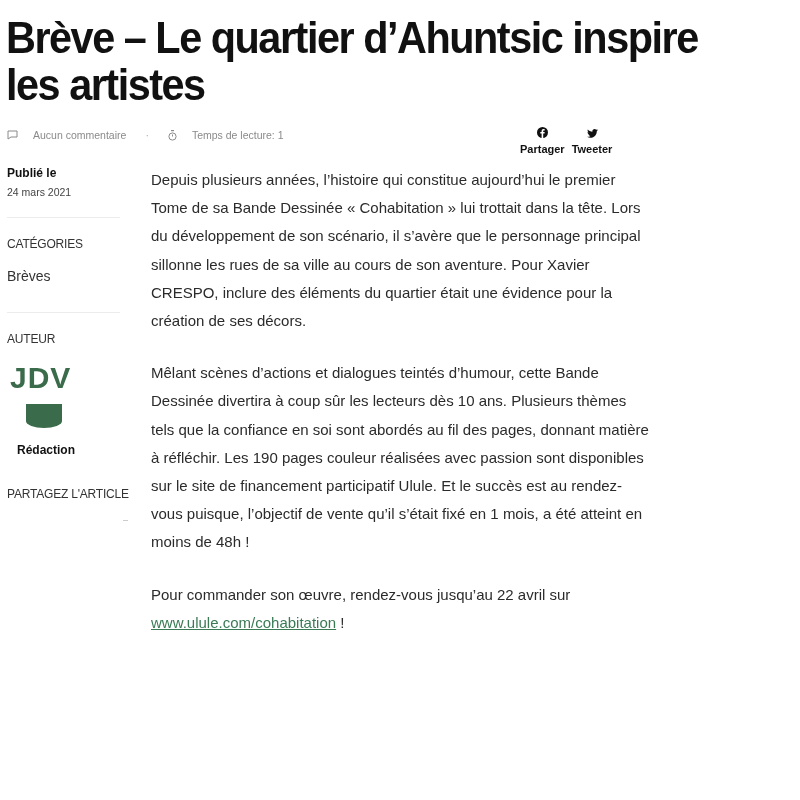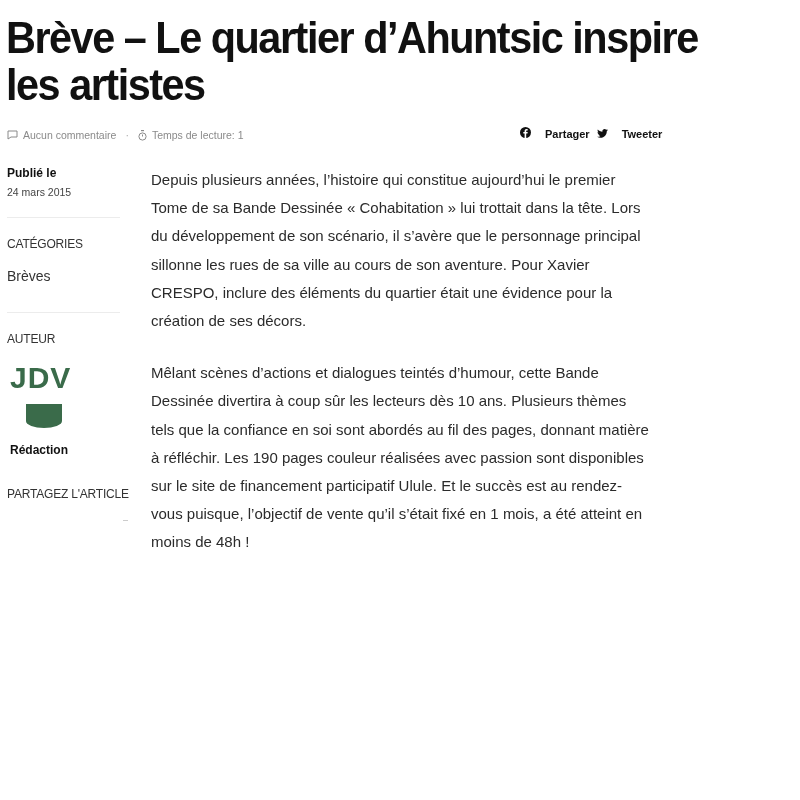--- a/index.html
+++ b/index.html
@@ -11,30 +11,30 @@
   .title {
     position: absolute; left: 6px; top: 14px; width: 800px;
     margin: 0;
     font-family: "Liberation Sans", sans-serif;
     font-weight: 700; font-size: 45px; line-height: 47px;
     letter-spacing: -1.6px; color: #111;
     transform: scaleX(0.92); transform-origin: left top;
   }
   .meta {
     position: absolute; left: 7px; top: 128px; height: 14px;
-    display: flex; align-items: center; gap: 5px;
+    display: flex; align-items: center; gap: 15px;
     font-size: 10.5px; color: #8a8a8a;
   }
   .meta svg { display: block; }
   .meta .sep { margin: 0 4px; color: #aaa; }
   .share {
     position: absolute; left: 520px; top: 127px; display: flex; align-items: center; gap: 5px;
     font-size: 11px; font-weight: 700; color: #111;
   }
-  .share .item { display: flex; align-items: center; gap: 14px; margin-right: 2px; cursor: pointer; }
+  .share .item { display: flex; align-items: center; gap: 3px; margin-right: 2px; cursor: pointer; flex-direction: column; }
 
   .sidebar { position: absolute; left: 7px; top: 166px; width: 113px; }
   .sb-label-bold { font-size: 12px; font-weight: 700; color: #111; }
   .sb-date { font-size: 10.5px; color: #444; margin-top: 6px; }
   .sb-rule { height: 1px; background: #ececec; width: 113px; }
   .sb-caps { font-size: 12px; color: #333; letter-spacing: -0.2px; }
   .sb-text { font-size: 14px; color: #333; }
 
   .logo { position: absolute; left: 10px; top: 363px; width: 72px; height: 70px; }
   .logo-jdv {
@@ -93,33 +93,36 @@
       <svg width="11" height="9" viewBox="0 0 24 20">
           <path d="M24 2.4c-.9.4-1.8.7-2.8.8 1-.6 1.8-1.6 2.2-2.7-1 .6-2 1-3.1 1.2C19.3.7 18 0 16.6 0c-2.7 0-4.9 2.2-4.9 4.9 0 .4 0 .8.1 1.1C7.7 5.8 4.1 3.9 1.7.9c-.4.7-.7 1.6-.7 2.5 0 1.7.9 3.2 2.2 4.1-.8 0-1.6-.2-2.2-.6v.1c0 2.4 1.7 4.4 3.9 4.8-.4.1-.8.2-1.3.2-.3 0-.6 0-.9-.1.6 2 2.4 3.4 4.6 3.4-1.7 1.3-3.8 2.1-6.1 2.1-.4 0-.8 0-1.2-.1C2.2 18.8 4.8 19.6 7.5 19.6c9.1 0 14-7.5 14-14v-.6c1-.7 1.8-1.6 2.5-2.6z" fill="#111"></path>
         </svg>
     </span>
     <span>Tweeter</span>
   </div>
 </div>
 
 <div class="sidebar">
   <div class="sb-label-bold">Publié le</div>
-  <div class="sb-date">24 mars 2015</div>
+  <div class="sb-date">24 mars 2021</div>
   <div class="sb-rule" style="margin-top:19px"></div>
   <div class="sb-caps" style="margin-top:19px">CATÉGORIES</div>
   <div class="sb-text" style="margin-top:17px;cursor:pointer">Brèves</div>
   <div class="sb-rule" style="margin-top:28px"></div>
   <div class="sb-caps" style="margin-top:19px">AUTEUR</div>
 </div>
 
 <div class="logo">
   <div class="logo-jdv">JDV</div>
   <div class="logo-shield"></div>
 </div>
 
-<div class="sb-label-bold" style="position:absolute;left:10px;top:443px;cursor:pointer">Rédaction</div>
+<div class="sb-label-bold" style="position:absolute;left:17px;top:443px;cursor:pointer">Rédaction</div>
 <div class="sb-caps" style="position:absolute;left:7px;top:487px">PARTAGEZ L'ARTICLE</div>
 <div class="tiny-dash"></div>
 
 <div class="content">
   <p style="margin-bottom:24px">Depuis plusieurs années, l’histoire qui constitue aujourd’hui le premier Tome de sa Bande Dessinée « Cohabitation » lui trottait dans la tête. Lors du développement de son scénario, il s’avère que le personnage principal sillonne les rues de sa ville au cours de son aventure. Pour Xavier CRESPO, inclure des éléments du quartier était une évidence pour la création de ses décors.</p>
   <p style="margin-bottom:24px">Mêlant scènes d’actions et dialogues teintés d’humour, cette Bande Dessinée divertira à coup sûr les lecteurs dès 10 ans. Plusieurs thèmes tels que la confiance en soi sont abordés au fil des pages, donnant matière à réfléchir. Les 190 pages couleur réalisées avec passion sont disponibles sur le site de financement participatif Ulule. Et le succès est au rendez-vous puisque, l’objectif de vente qu’il s’était fixé en 1 mois, a été atteint en moins de 48h !</p>
+  <p style="width:430px">
+    <span>Pour commander son œuvre, rendez-vous jusqu’au 22 avril sur </span><a>www.ulule.com/cohabitation</a><span> !</span>
+  </p>
 </div>
 
 </body></html>

